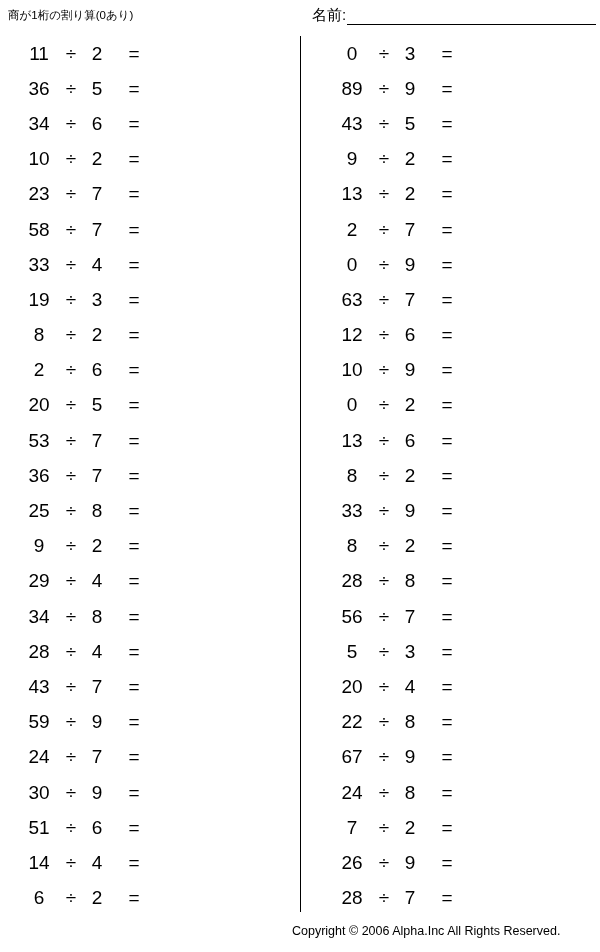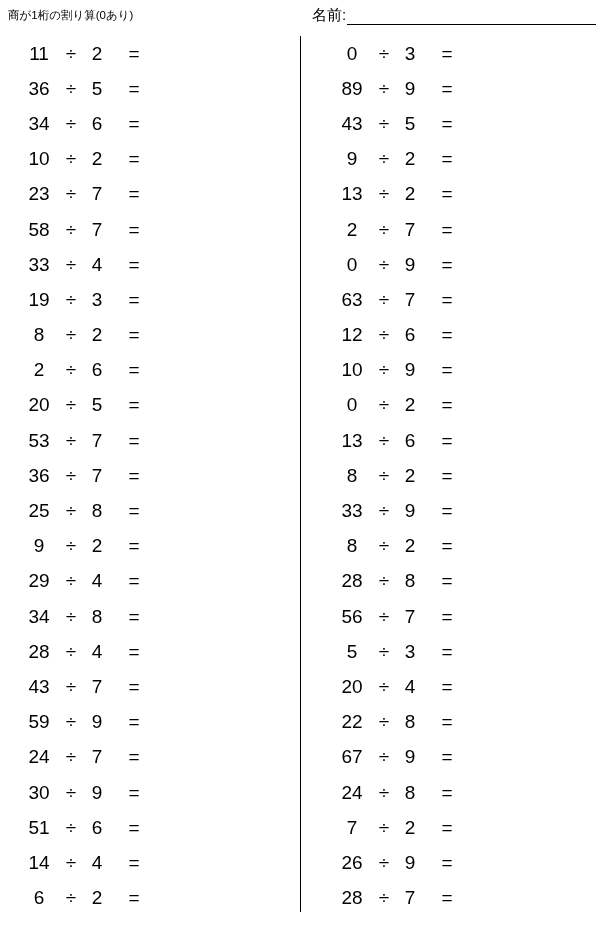--- a/index.html
+++ b/index.html
@@ -473,15 +473,16 @@
           <span class="num-a">28</span>
           <span class="op">÷</span>
           <span class="num-b">7</span>
           <span class="eq">=</span>
         </div>
       </div>
   </div>
 
   <div class="footer">
     <div class="page-no">206/400</div>
+    <div class="copyright">Copyright © 2006 Alpha.Inc All Rights Reserved.</div>
   </div>
 
 </div>
 
 </body></html>

